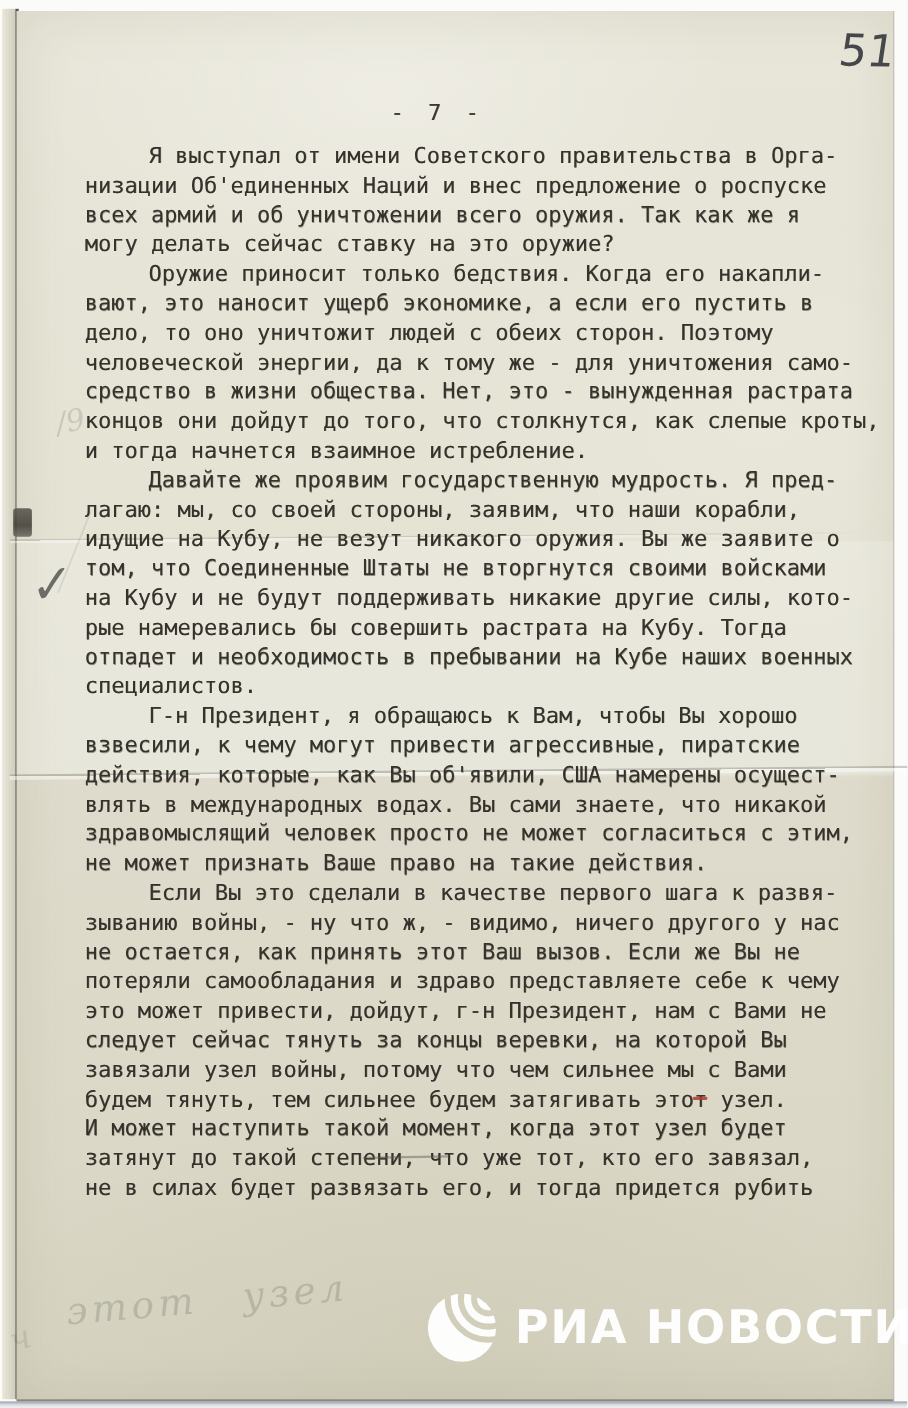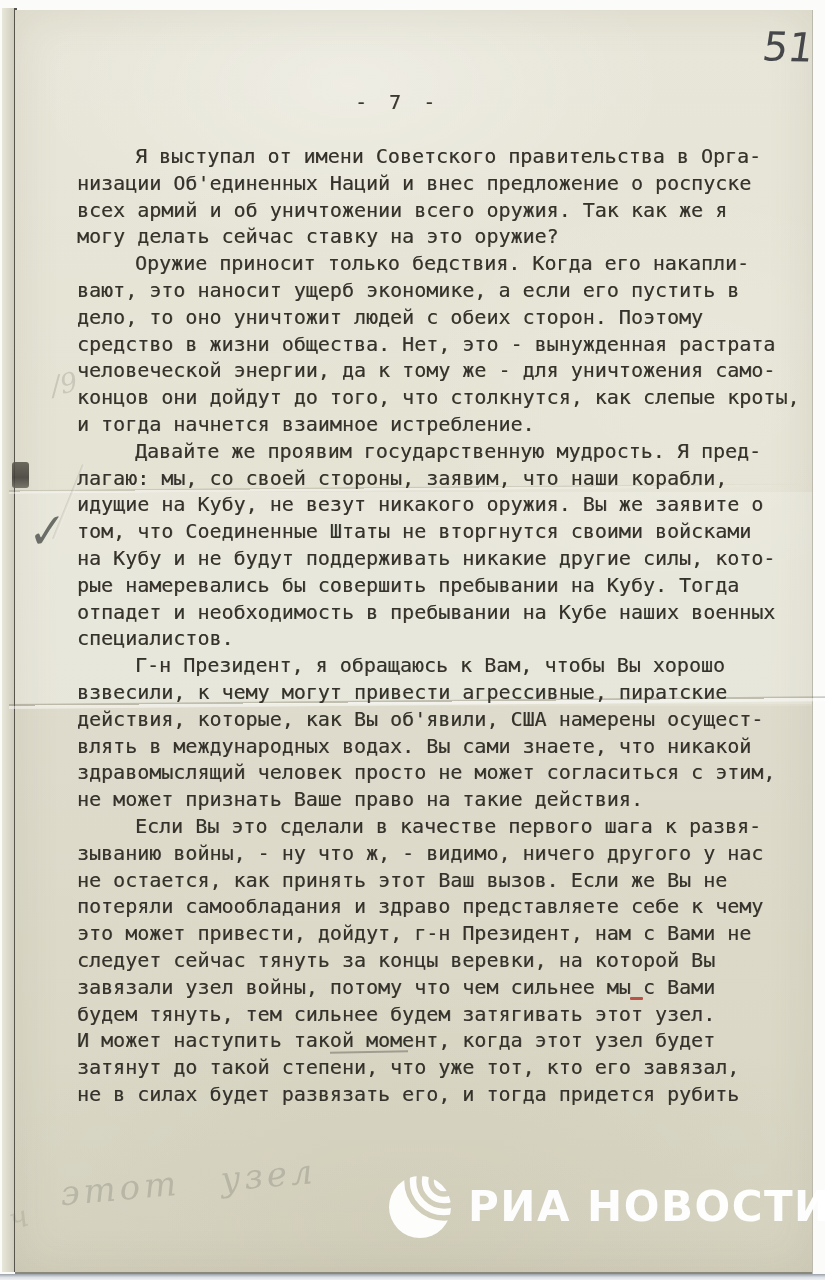--- a/index.html
+++ b/index.html
@@ -38,21 +38,21 @@
 
   
   .folio{position:absolute;left:748px;top:14px;font-family:"DejaVu Sans",sans-serif;
          font-size:40px;color:#45474a;transform:skewX(-7deg) rotate(1.5deg);}
 
   
   .pagenum{position:absolute;left:340px;top:80px;font-size:20px;letter-spacing:5px;
            color:#3a382f;text-shadow:0.4px 0.4px 0.4px rgba(50,48,40,0.5);}
 
   
-  .text-body{position:absolute;left:62px;top:133px;width:742px;
+  .text-body{position:absolute;left:62px;top:118px;width:742px;
              font-size:20px;line-height:26.8px;color:#34322b;
              text-shadow:0.4px 0.4px 0.4px rgba(52,50,43,0.48);}
   .line{white-space:nowrap;}
   .line.first{padding-left:58px;}
 
   
   .mark-check{position:absolute;left:13px;top:494px;font-family:"DejaVu Sans",sans-serif;
               font-size:46px;color:rgba(72,74,70,0.78);transform:rotate(-8deg) skewX(-8deg);}
   .mark-pencil-frac{position:absolute;left:36px;top:358px;font-family:"DejaVu Serif",serif;
               font-style:italic;font-size:27px;color:rgba(104,102,92,0.22);transform:rotate(-12deg);}
@@ -98,32 +98,32 @@
         <div class="para">
           <div class="line first">Я выступал от имени Советского правительства в Орга-</div>
           <div class="line">низации Об'единенных Наций и внес предложение о роспуске</div>
           <div class="line">всех армий и об уничтожении всего оружия. Так как же я</div>
           <div class="line">могу делать сейчас ставку на это оружие?</div>
         </div>
         <div class="para">
           <div class="line first">Оружие приносит только бедствия. Когда его накапли-</div>
           <div class="line">вают, это наносит ущерб экономике, а если его пустить в</div>
           <div class="line">дело, то оно уничтожит людей с обеих сторон. Поэтому</div>
+          <div class="line">человеческой энергии, да к тому же - для уничтожения само-</div>
           <div class="line">средство в жизни общества. Нет, это - вынужденная растрата</div>
-          <div class="line">человеческой энергии, да к тому же - для уничтожения само-</div>
           <div class="line">концов они дойдут до того, что столкнутся, как слепые кроты,</div>
           <div class="line">и тогда начнется взаимное истребление.</div>
         </div>
         <div class="para">
           <div class="line first">Давайте же проявим государственную мудрость. Я пред-</div>
           <div class="line">лагаю: мы, со своей стороны, заявим, что наши корабли,</div>
           <div class="line">идущие на Кубу, не везут никакого оружия. Вы же заявите о</div>
           <div class="line">том, что Соединенные Штаты не вторгнутся своими войсками</div>
           <div class="line">на Кубу и не будут поддерживать никакие другие силы, кото-</div>
-          <div class="line">рые намеревались бы совершить пребывании на Кубу. Тогда</div>
+          <div class="line">рые намеревались бы совершить растрата на Кубу. Тогда</div>
           <div class="line">отпадет и необходимость в пребывании на Кубе наших военных</div>
           <div class="line">специалистов.</div>
         </div>
         <div class="para">
           <div class="line first">Г-н Президент, я обращаюсь к Вам, чтобы Вы хорошо</div>
           <div class="line">взвесили, к чему могут привести агрессивные, пиратские</div>
           <div class="line">действия, которые, как Вы об'явили, США намерены осущест-</div>
           <div class="line">влять в международных водах. Вы сами знаете, что никакой</div>
           <div class="line">здравомыслящий человек просто не может согласиться с этим,</div>
           <div class="line">не может признать Ваше право на такие действия.</div>

